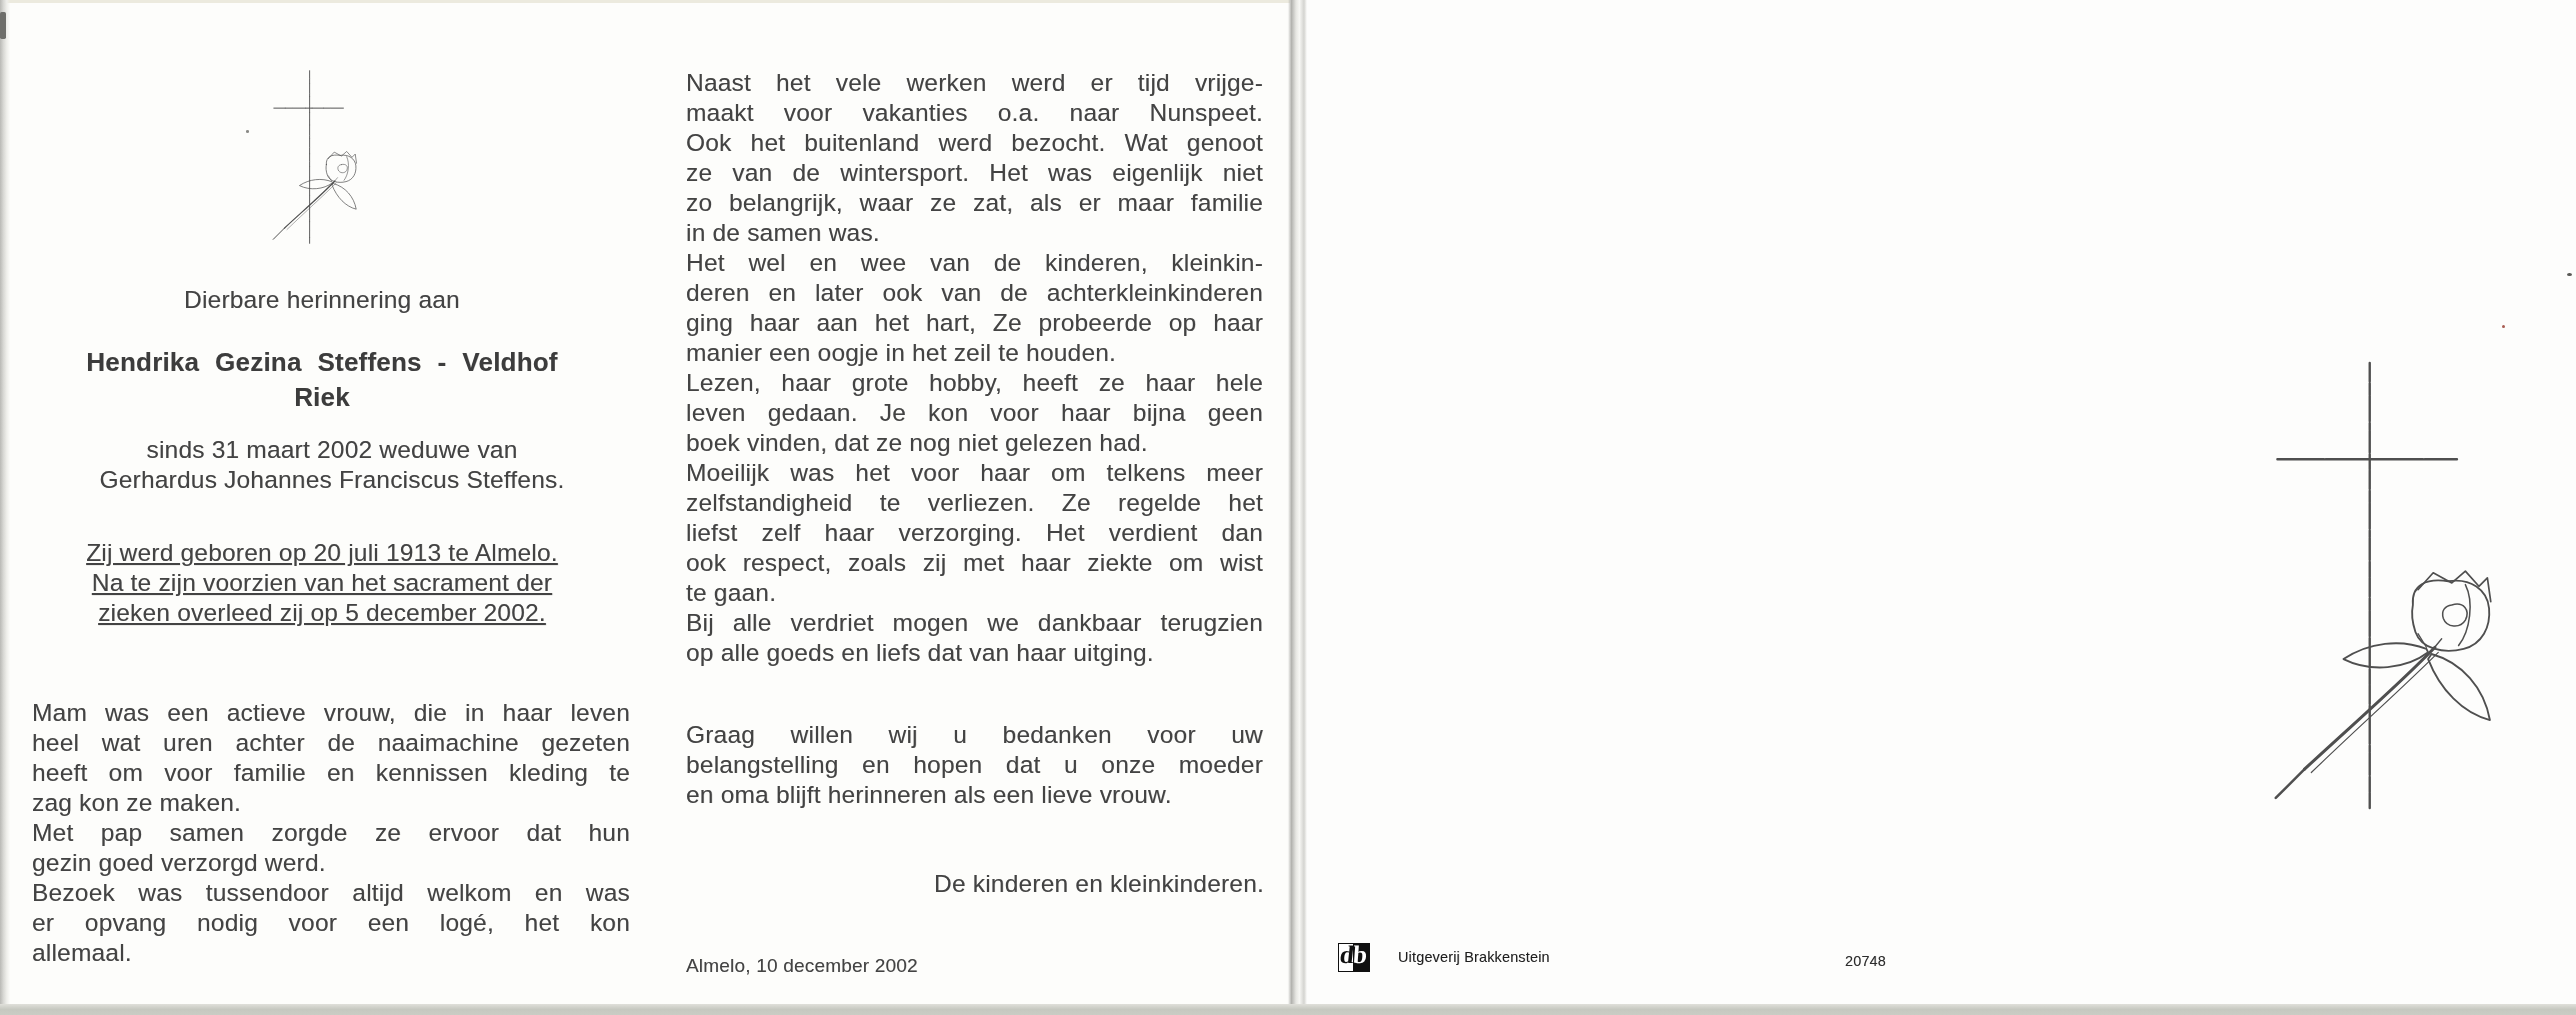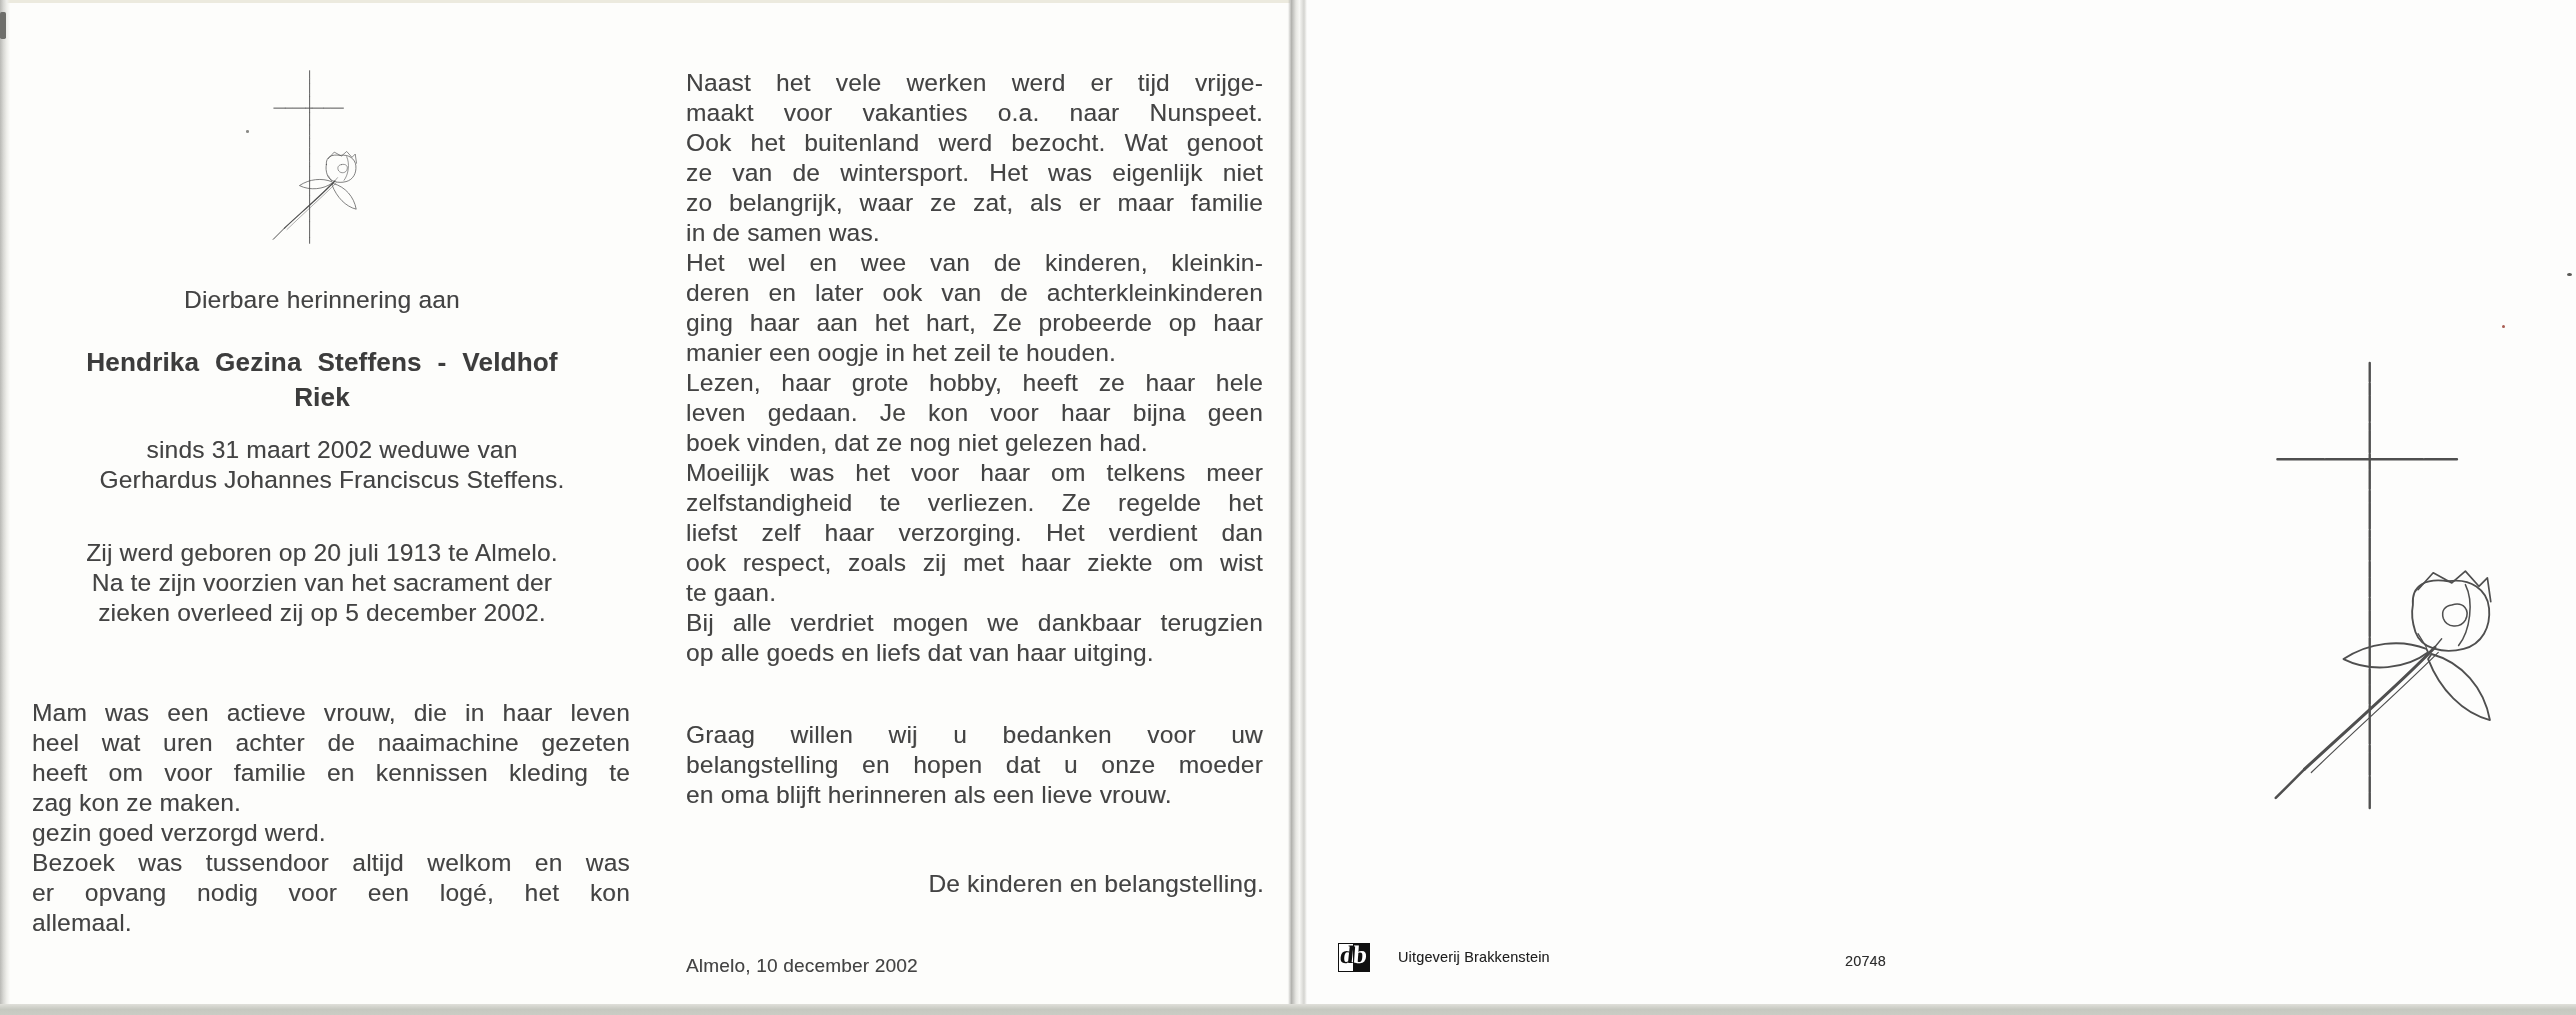--- a/index.html
+++ b/index.html
@@ -18,21 +18,21 @@
   .speck{border-radius:50%;}
   
   .txt{text-shadow:0.3px 0.3px 0.6px rgba(60,60,60,0.32);letter-spacing:0.2px;}
   .body-size{font-size:24.5px;line-height:30px;}
   .jblock .line{text-align:justify;text-align-last:justify;}
   .jblock .line.last{text-align-last:left;}
   .cblock .line{text-align:center;}
   .memorial{left:30px;top:286px;width:584px;text-align:center;font-size:24.5px;}
   .name-block{left:30px;top:345px;width:584px;font-size:26px;line-height:35px;font-weight:bold;word-spacing:8.5px;color:#3c3c3c;}
   .widow-block{left:40px;top:435px;width:584px;}
-  .birth-block{left:30px;top:538px;width:584px;}
+  .birth-block{left:30px;top:538px;width:584px;text-decoration:underline;}
   .life-block{left:32px;top:698px;width:598px;}
   .story-block{left:686px;top:68px;width:577px;}
   .thanks-block{left:686px;top:720px;width:577px;}
   .signature{left:686px;top:870px;width:578px;text-align:right;font-size:24.5px;}
   .dateline{left:686px;top:955px;width:578px;text-align:left;font-size:19px;}
   
   .cross-svg{stroke:#4f4f4f;fill:none;}
   
   .pub-row{left:1338px;top:941px;height:32px;display:flex;align-items:center;}
   .logo-box{position:relative;width:32px;height:29px;border:1.7px solid #101010;background:#fff;box-sizing:border-box;overflow:hidden;}
@@ -106,20 +106,21 @@
       <div class="line">Zij werd geboren op 20 juli 1913 te Almelo.</div>
       <div class="line">Na te zijn voorzien van het sacrament der</div>
       <div class="line last">zieken overleed zij op 5 december 2002.</div>
     </div>
 
   <div class="abs txt life-block jblock body-size">
       <div class="line">Mam was een actieve vrouw, die in haar leven</div>
       <div class="line">heel wat uren achter de naaimachine gezeten</div>
       <div class="line">heeft om voor familie en kennissen kleding te</div>
       <div class="line last">zag kon ze maken.</div>
+      <div class="line">Met pap samen zorgde ze ervoor dat hun</div>
       <div class="line last">gezin goed verzorgd werd.</div>
       <div class="line">Bezoek was tussendoor altijd welkom en was</div>
       <div class="line">er opvang nodig voor een logé, het kon</div>
       <div class="line last">allemaal.</div>
     </div>
 
   <div class="abs txt story-block jblock body-size">
       <div class="line">Naast het vele werken werd er tijd vrijge-</div>
       <div class="line">maakt voor vakanties o.a. naar Nunspeet.</div>
       <div class="line">Ook het buitenland werd bezocht. Wat genoot</div>
@@ -141,21 +142,21 @@
       <div class="line">Bij alle verdriet mogen we dankbaar terugzien</div>
       <div class="line last">op alle goeds en liefs dat van haar uitging.</div>
     </div>
 
   <div class="abs txt thanks-block jblock body-size">
       <div class="line">Graag willen wij u bedanken voor uw</div>
       <div class="line">belangstelling en hopen dat u onze moeder</div>
       <div class="line last">en oma blijft herinneren als een lieve vrouw.</div>
     </div>
 
-  <div class="abs txt signature">De kinderen en belangstelling.</div>
+  <div class="abs txt signature">De kinderen en kleinkinderen.</div>
 
   <div class="abs txt dateline">Almelo, 10 december 2002</div>
 
   <svg class="abs" style="left:2252px;top:351px;" width="271" height="474" viewBox="0 0 320 560">
     <use href="#cross-rose"></use>
   </svg>
 
   <div class="abs pub-row">
     <div class="logo-box">
       <div class="logo-black"></div>

